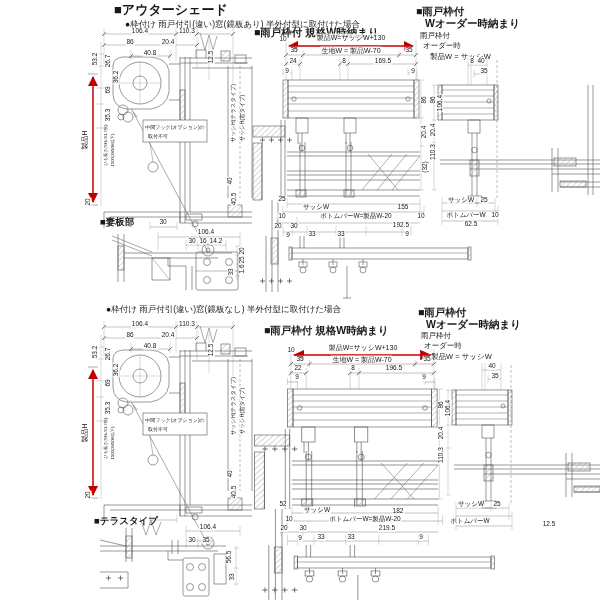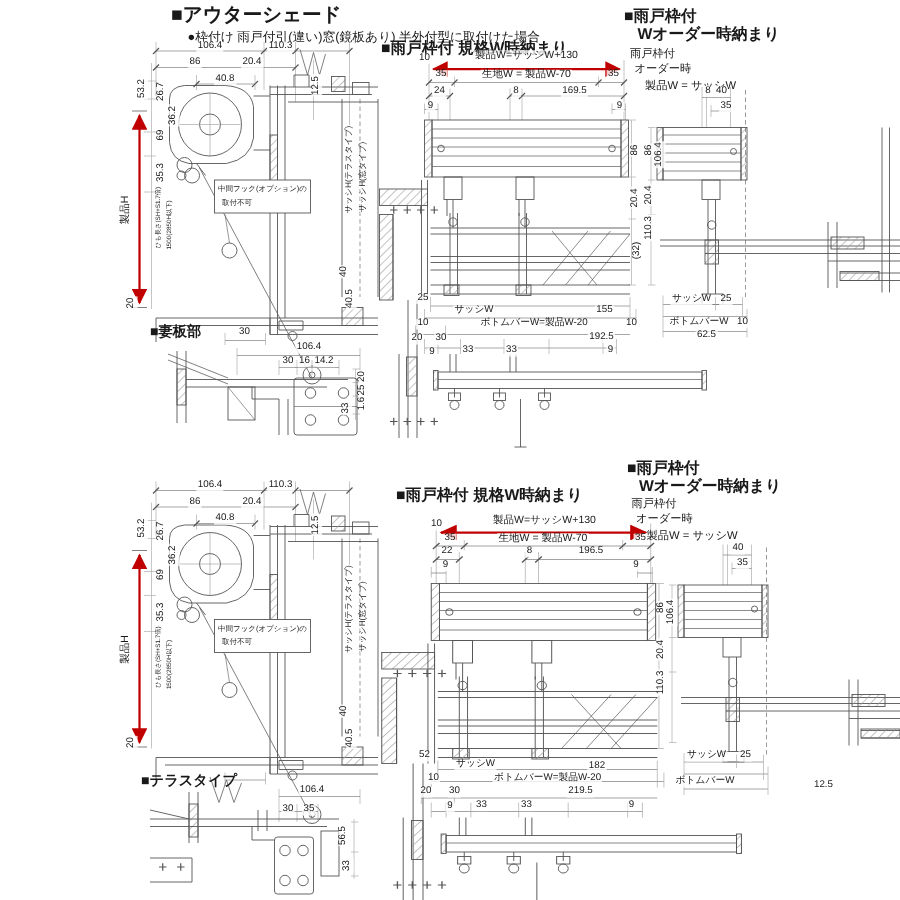--- a/index.html
+++ b/index.html
@@ -195,20 +195,21 @@
   <div id="labels">
       <span class="lbl al" style="left: 124px; top: 20px; font-size: 8.5px;">●枠付け 雨戸付引(違い)窓(鏡板あり) 半外付型に取付けた場合</span>
       <span class="lbl b al" style="left: 113px; top: 3px; font-size: 13px;">■アウターシェード</span>
       <span class="lbl b al" style="left: 253px; top: 27px; font-size: 10.5px;">■雨戸枠付 規格W時納まり</span>
       <span class="lbl b al" style="left: 415px; top: 6px; font-size: 10.5px;">■雨戸枠付</span>
       <span class="lbl b al" style="left: 424px; top: 18px; font-size: 10.5px;">Wオーダー時納まり</span>
       <span class="lbl al" style="left: 419px; top: 32px; font-size: 7.5px;">雨戸枠付</span>
       <span class="lbl al" style="left: 422px; top: 42px; font-size: 7.5px;">オーダー時</span>
       <span class="lbl al" style="left: 429px; top: 53px; font-size: 7.5px;">製品W = サッシW</span>
       <span class="lbl b al" style="left: 99px; top: 217px; font-size: 9.5px;">■妻板部</span>
+      <span class="lbl al" style="left: 105px; top: 305px; font-size: 8.5px;">●枠付け 雨戸付引(違い)窓(鏡板なし) 半外付型に取付けた場合</span>
       <span class="lbl b al" style="left: 263px; top: 325px; font-size: 10.5px;">■雨戸枠付 規格W時納まり</span>
       <span class="lbl b al" style="left: 417px; top: 307px; font-size: 10.5px;">■雨戸枠付</span>
       <span class="lbl b al" style="left: 425px; top: 319px; font-size: 10.5px;">Wオーダー時納まり</span>
       <span class="lbl al" style="left: 420px; top: 332px; font-size: 7.5px;">雨戸枠付</span>
       <span class="lbl al" style="left: 423px; top: 342px; font-size: 7.5px;">オーダー時</span>
       <span class="lbl al" style="left: 430px; top: 353px; font-size: 7.5px;">製品W = サッシW</span>
       <span class="lbl b al" style="left: 93px; top: 516px; font-size: 9.5px;">■テラスタイプ</span>
       <span class="lbl" style="left: 140px; top: 31px; font-size: 6.5px;">106.4</span>
       <span class="lbl" style="left: 187px; top: 31px; font-size: 6.5px;">110.3</span>
       <span class="lbl" style="left: 130px; top: 42px; font-size: 6.5px;">86</span>

